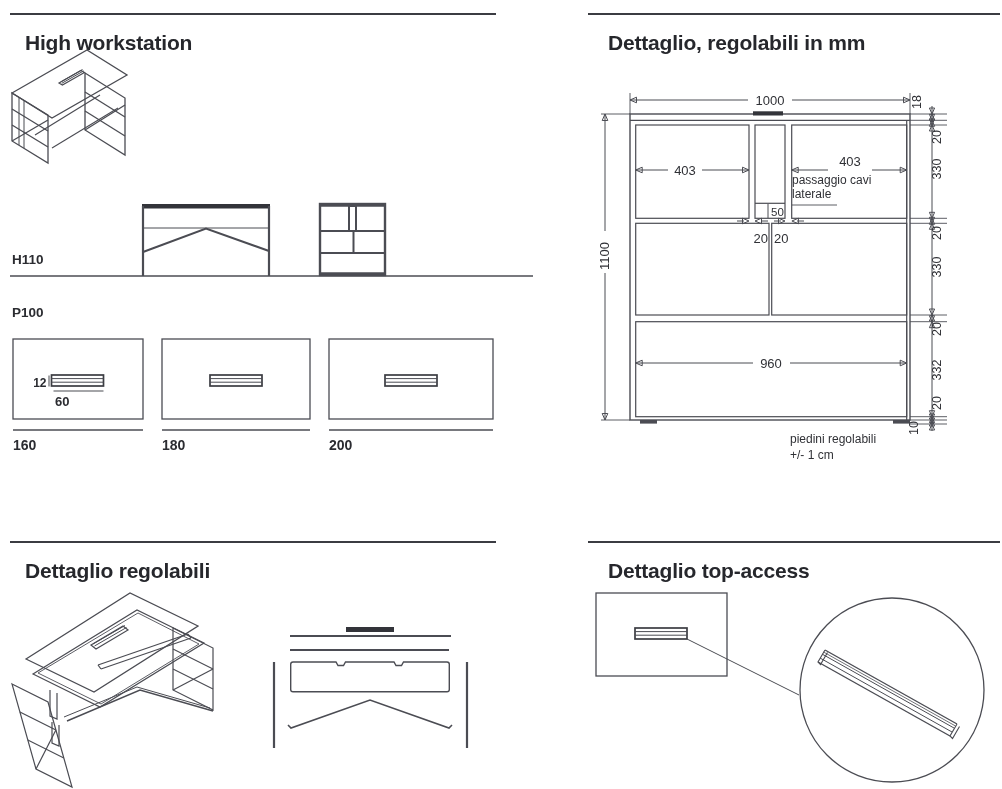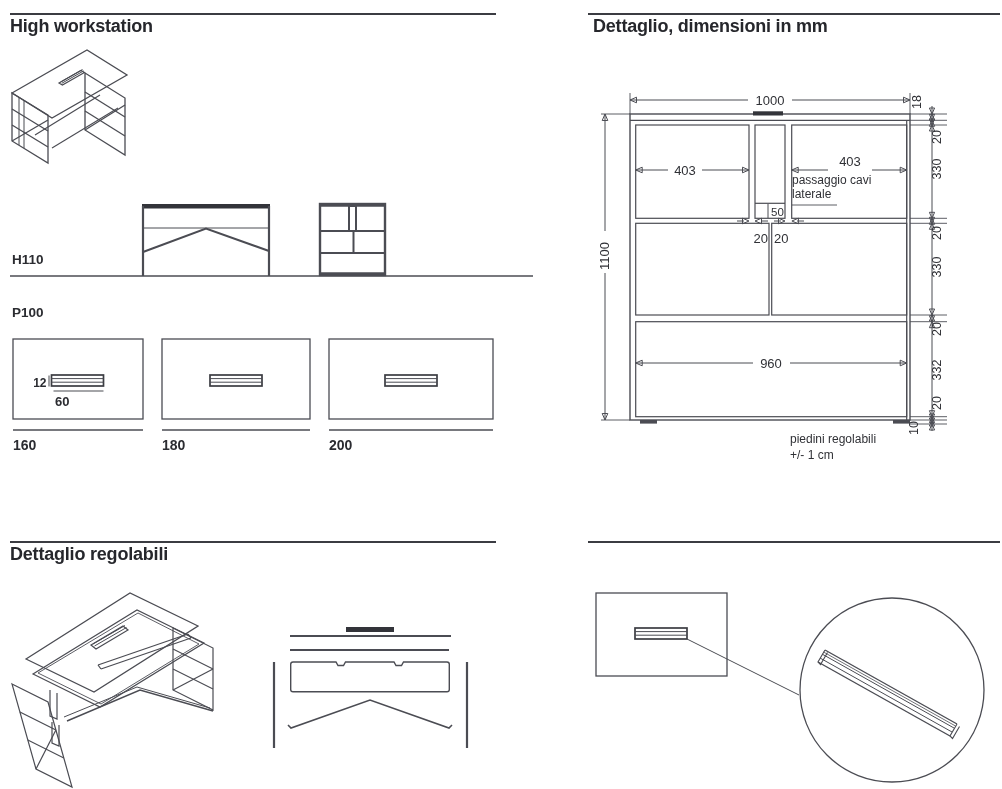--- a/index.html
+++ b/index.html
@@ -1,19 +1,19 @@
 <!DOCTYPE html>
 <html><head>
 <meta charset="utf-8">
 <style>
   html,body{margin:0;padding:0;background:#fff;}
   .page{position:relative;width:1002px;height:789px;background:#ffffff;overflow:hidden;
         font-family:"Liberation Sans",sans-serif;color:#26272c;}
   .rule{position:absolute;height:2px;background:#3b3c42;}
-  .section-title{position:absolute;margin:0;font-size:18px;font-weight:bold;
+  .section-title{position:absolute;margin:15px;font-size:21px;font-weight:bold;
         letter-spacing:-0.2px;color:#26272c;white-space:nowrap;}
   svg{position:absolute;overflow:visible;}
   svg text{font-family:"Liberation Sans",sans-serif;fill:#303136;}
   .lbl-bold{font-weight:bold;fill:#2b2c31;}
   .dim{font-size:13px;}
   .dim-s{font-size:11.5px;}
   .note{font-size:12px;}
   .chain{font-size:12.5px;}
   line,path,polyline,polygon,rect.o{stroke:#4b4c53;fill:none;}
 </style>
@@ -102,21 +102,21 @@
       <line x1="13" y1="430" x2="143" y2="430"></line>
       <line x1="162" y1="430" x2="310" y2="430"></line>
       <line x1="329" y1="430" x2="493" y2="430"></line>
     </g>
     <text x="13" y="450" class="lbl-bold" font-size="14">160</text>
     <text x="162" y="450" class="lbl-bold" font-size="14">180</text>
     <text x="329" y="450" class="lbl-bold" font-size="14">200</text>
   </svg>
 
   <div class="rule" style="left:588px;top:13px;width:412px;"></div>
-  <h2 class="section-title" style="left:593px;top:16px;">Dettaglio, dimensioni in mm</h2>
+  <h2 class="section-title" style="left:593px;top:16px;">Dettaglio, regolabili in mm</h2>
 
   <svg style="left:585px;top:85px;" width="417" height="385" viewBox="0 0 417 385">
 
     <g stroke="#4b4c53" fill="none" stroke-width="1.2">
       <rect class="o" x="45" y="29" width="280" height="306" stroke-width="1.4"></rect>
       <line x1="45" y1="35.3" x2="325" y2="35.3"></line>
       <line x1="321.7" y1="35.3" x2="321.7" y2="335"></line>
       <rect x="168" y="26.3" width="30" height="4.2" fill="#33343a" stroke="none"></rect>
 
       <rect class="o" x="50.7" y="40" width="113.3" height="93.3"></rect>
@@ -252,20 +252,21 @@
       <line x1="290" y1="96" x2="451" y2="96" stroke-width="2"></line>
       <line x1="290" y1="110" x2="449" y2="110" stroke-width="2"></line>
       <path d="M293,122 H336 l2,3.5 h5.5 l2,-3.5 H394 l2,3.5 h5.5 l2,-3.5 H447 q2.3,0 2.3,2.3 V149.5 q0,2.3 -2.3,2.3 H293 q-2.3,0 -2.3,-2.3 V124.3 q0,-2.3 2.3,-2.3 Z" stroke-width="1.4" fill="#ffffff"></path>
       <polyline points="288,185 291,188 370,160 449,188 452,185" stroke-width="1.6"></polyline>
       <line x1="274" y1="122" x2="274" y2="208" stroke-width="2.2"></line>
       <line x1="467" y1="122" x2="467" y2="208" stroke-width="2.2"></line>
     </g>
   </svg>
 
   <div class="rule" style="left:588px;top:541px;width:412px;"></div>
+  <h2 class="section-title" style="left:593px;top:544px;">Dettaglio top-access</h2>
 
   <svg style="left:588px;top:540px;" width="414" height="249" viewBox="0 0 414 249">
 
     <g stroke="#55565c" fill="none">
       <rect class="o" x="8" y="53" width="131" height="83" stroke-width="1.3"></rect>
       <g>
         <rect x="47" y="88" width="52" height="11" stroke="#3b3c42" stroke-width="1.7"></rect>
         <line x1="47" y1="91.6" x2="99" y2="91.6" stroke="#3b3c42" stroke-width="1"></line>
         <line x1="47" y1="95.2" x2="99" y2="95.2" stroke="#3b3c42" stroke-width="1"></line>
       </g>

